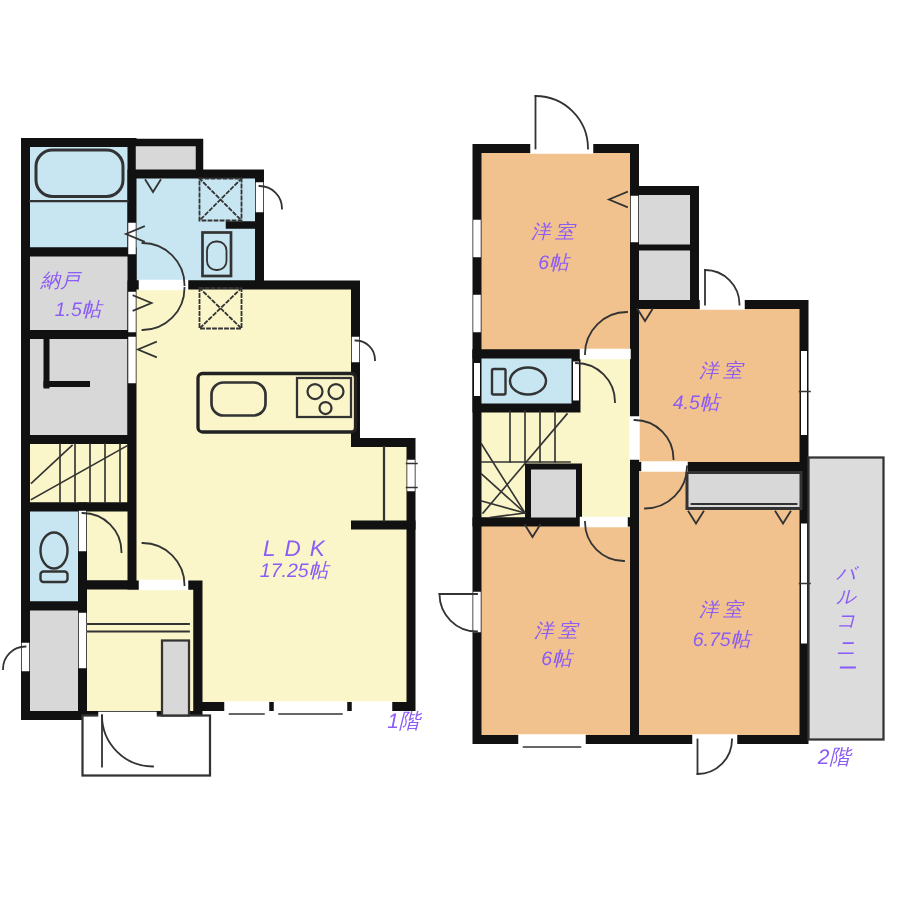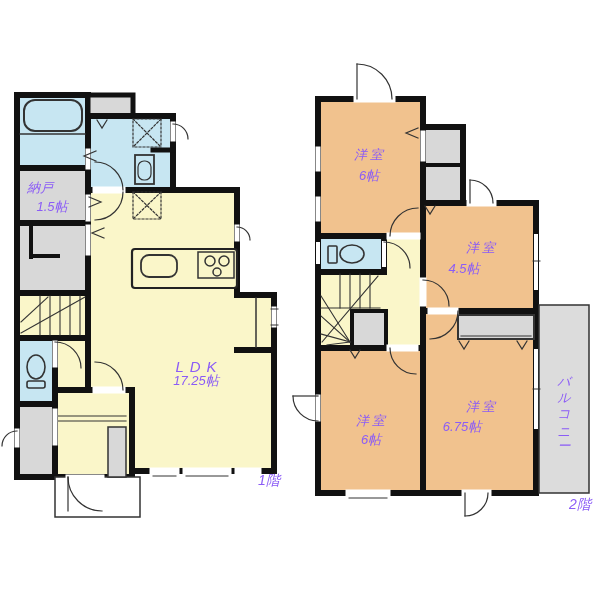--- a/index.html
+++ b/index.html
@@ -229,17 +229,17 @@
 <div class="lbl" style="left:196px;top:380px;">17.25帖</div>
 <div class="lbl floor" style="left:269px;top:480px;">1階</div>
 
 <div class="lbl room" style="left:370px;top:154px;">洋室</div>
 <div class="lbl" style="left:369px;top:175px;">6帖</div>
 <div class="lbl room" style="left:482px;top:247px;">洋室</div>
 <div class="lbl" style="left:464px;top:268px;">4.5帖</div>
 <div class="lbl room" style="left:372px;top:420px;">洋室</div>
 <div class="lbl" style="left:371px;top:439px;">6帖</div>
 <div class="lbl room" style="left:482px;top:406px;">洋室</div>
-<div class="lbl" style="left:462px;top:426px;">6.75帖</div>
+<div class="lbl" style="left:481px;top:426px;">6.75帖</div>
 <div class="lbl vert" style="left:564px;top:404px;">バルコニー</div>
-<div class="lbl floor" style="left:580px;top:504px;">2階</div>
+<div class="lbl floor" style="left:556px;top:504px;">2階</div>
 
 </div>
 
 </body></html>

